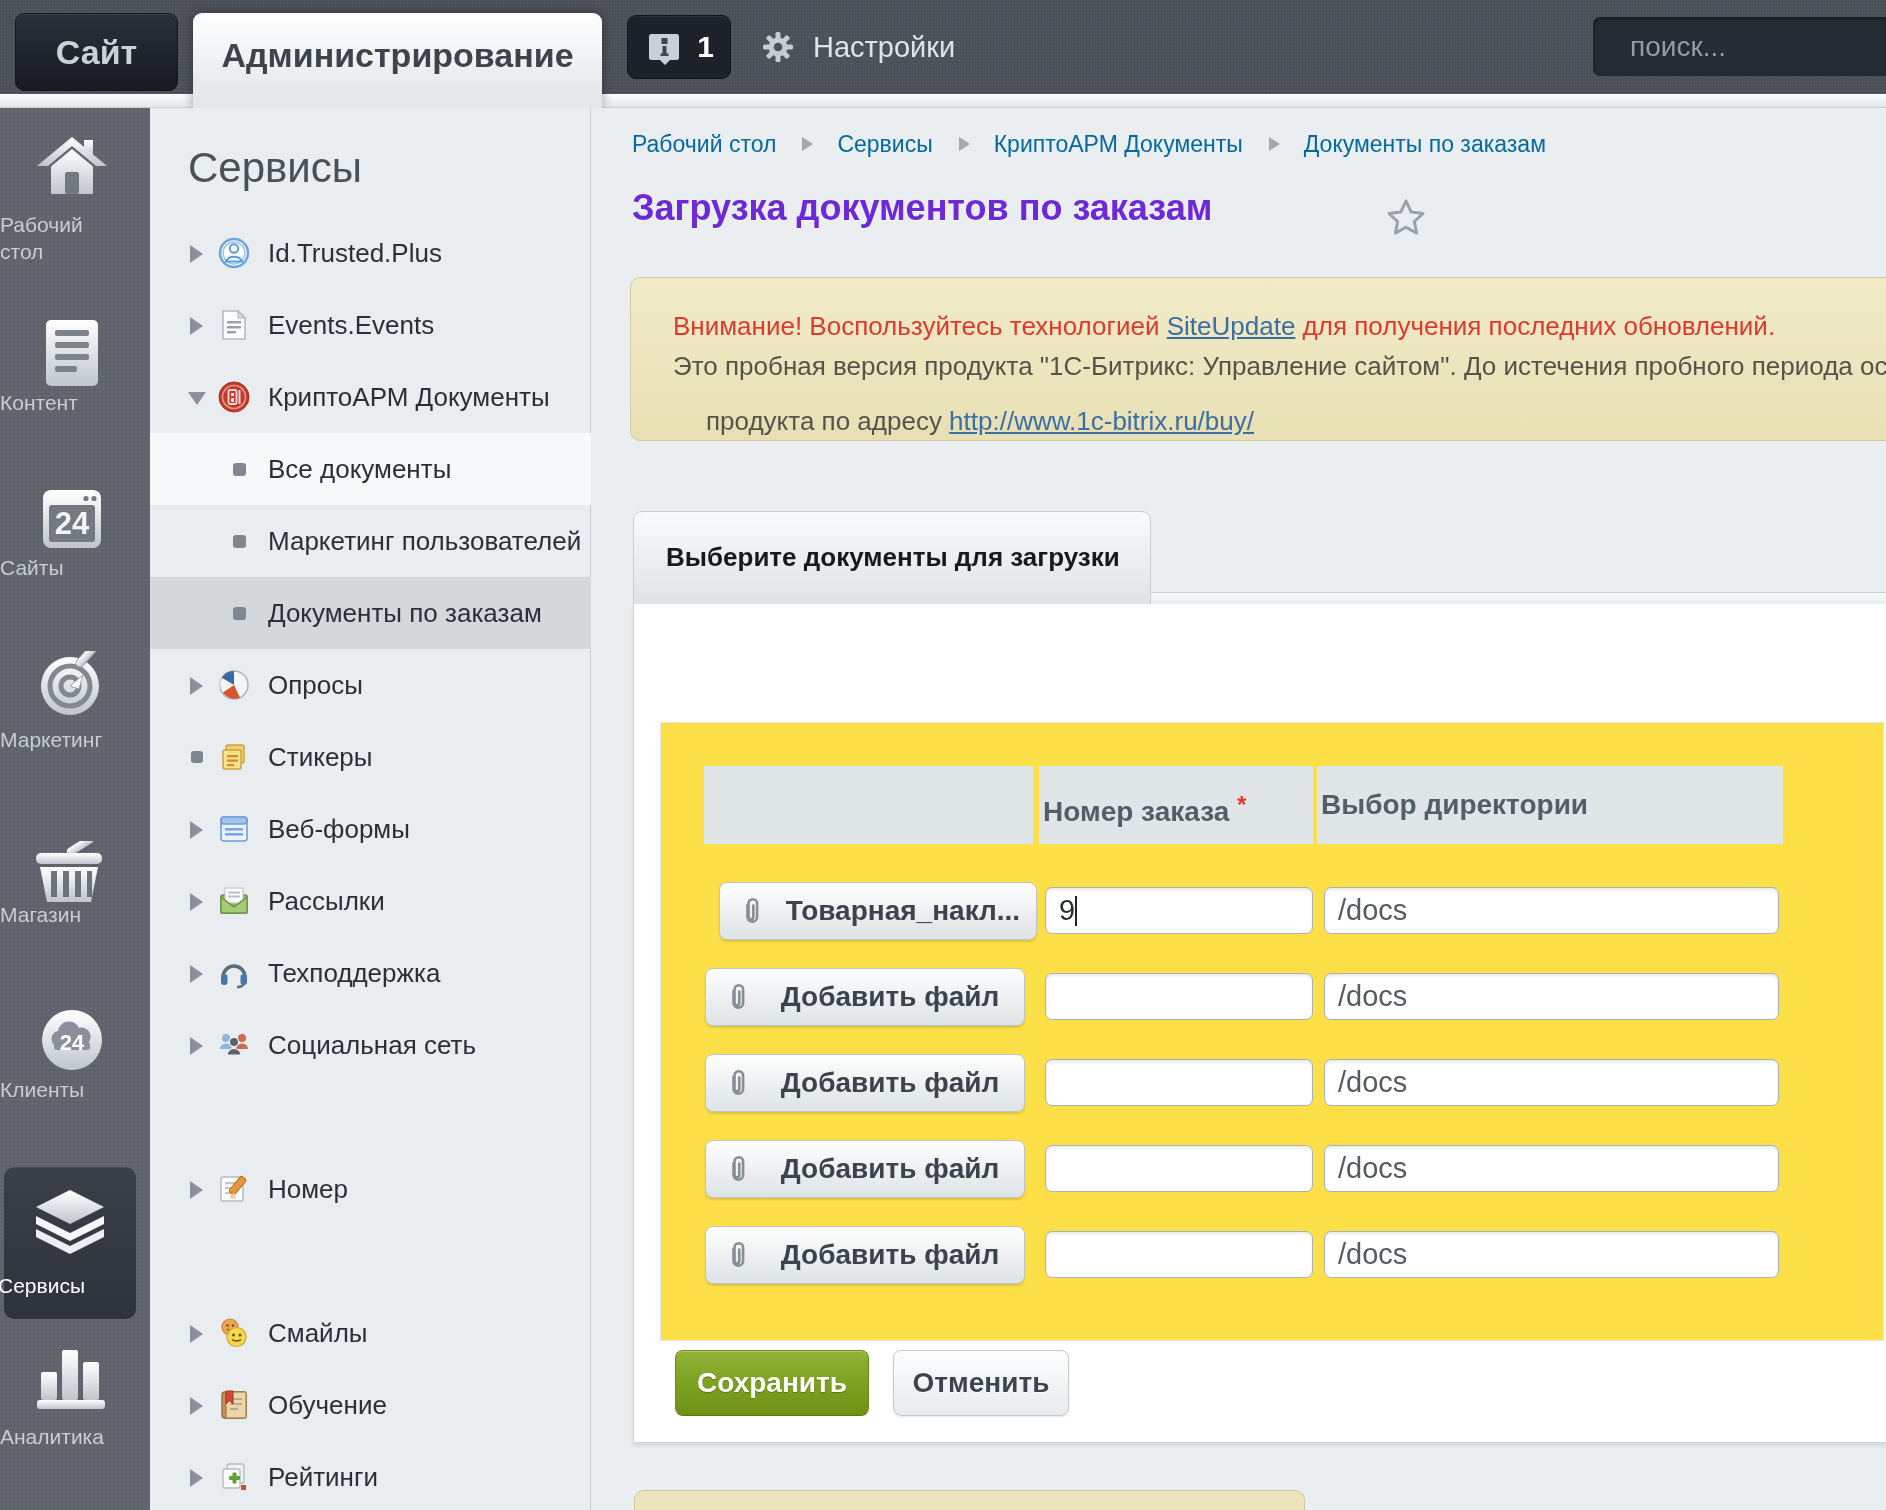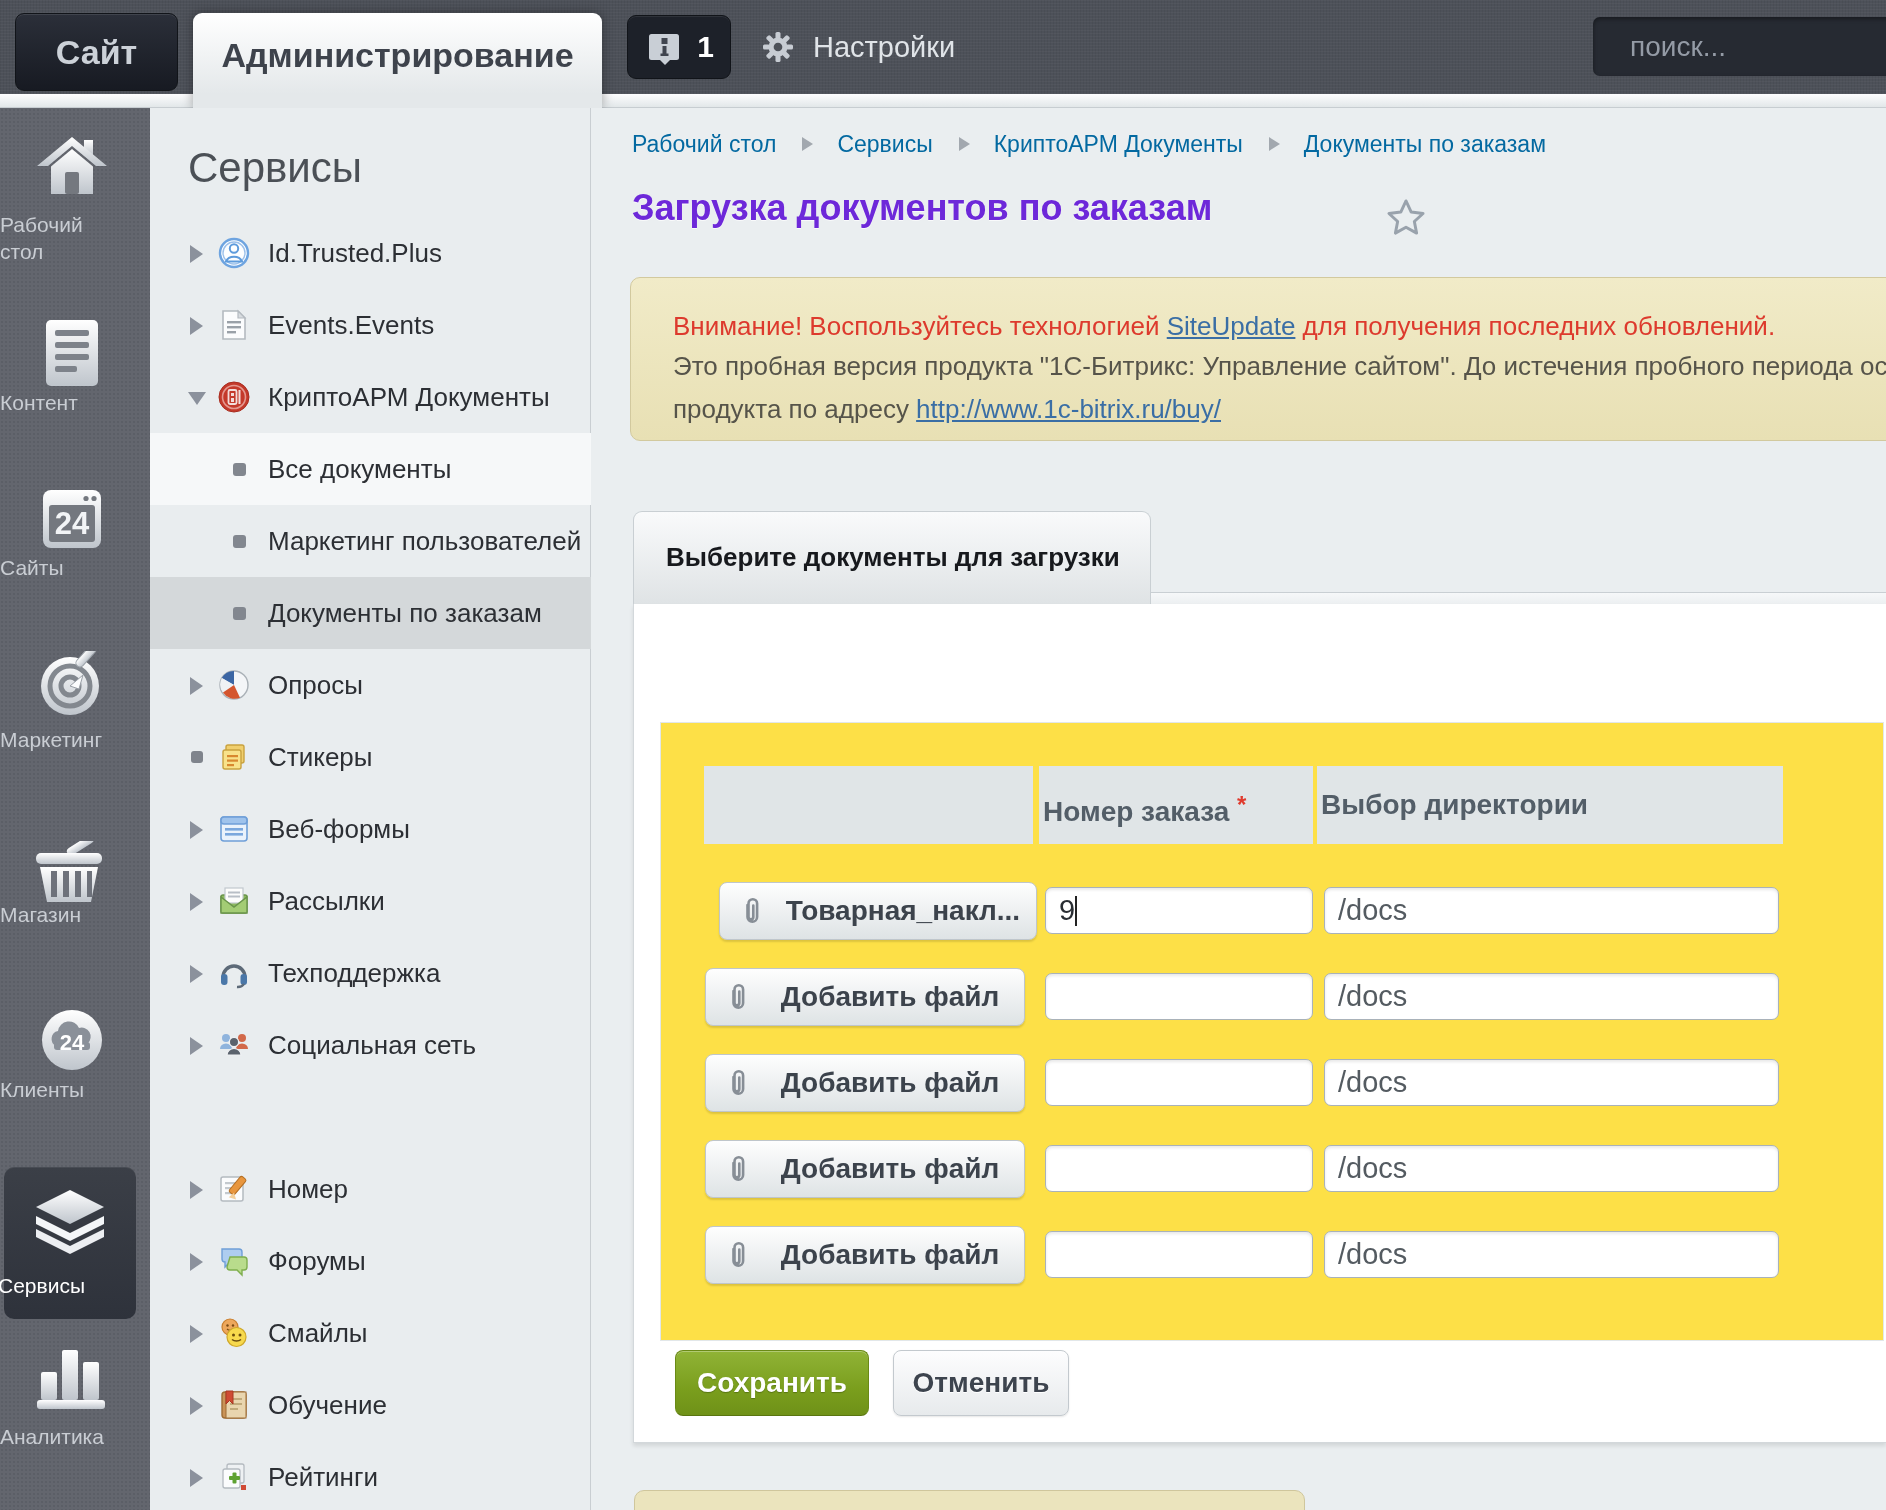--- a/index.html
+++ b/index.html
@@ -35,21 +35,21 @@
 
 #content{position:absolute;left:591px;top:108px;width:1295px;height:1402px;overflow:hidden;background:#eaeef0;}
 .crumbs{position:absolute;left:41px;top:22px;height:28px;line-height:28px;font-size:23px;color:#0369a1;white-space:nowrap;}
 .crumbs .sep{display:inline-block;width:0;height:0;border-left:11px solid #a2a8af;border-top:7px solid transparent;border-bottom:7px solid transparent;margin:0 24px 0 26px;vertical-align:middle;position:relative;top:-2px;}
 .ptitle{position:absolute;left:41px;top:79px;font-size:36px;font-weight:bold;color:#6d28d9;text-shadow:0 1px 0 rgba(255,255,255,.7);}
 .star{position:absolute;left:794px;top:90px;}
 .warnbox{position:absolute;left:39px;top:169px;width:1600px;height:164px;border:1px solid #d2c99e;border-radius:10px;background:linear-gradient(#f1ebc8,#e8e0b4);font-size:26px;}
 .warnbox div{position:absolute;left:42px;white-space:nowrap;line-height:30px;}
 .warnbox .l1{top:33px;color:#dd3a2d;}
 .warnbox .l2{top:73px;color:#56544a;}
-.warnbox .l3{top:116px;color:#56544a;}
+.warnbox .l3{top:128px;color:#56544a;margin-left:33px;}
 .warnbox a{color:#3a6ea5;text-decoration:underline;}
 .tabstrip{position:absolute;left:42px;top:484px;width:1253px;height:12px;background:linear-gradient(#f6f8f9,#eceff1);border-top:1px solid #c9cfd3;z-index:1;}
 .tab1{position:absolute;left:42px;top:403px;width:518px;height:93px;border:1px solid #c9cfd3;border-bottom:none;border-radius:9px 9px 0 0;background:linear-gradient(#f9fafb,#dfe3e5);z-index:2;font-size:26px;font-weight:bold;color:#17191d;line-height:91px;padding-left:32px;}
 .wpanel{position:absolute;left:42px;top:496px;width:1253px;height:839px;background:#fff;border-left:1px solid #d3d8db;border-bottom:1px solid #d3d8db;box-shadow:0 3px 4px rgba(0,0,0,.1);z-index:2;}
 .innerbox{position:absolute;left:26px;top:118px;width:1224px;height:619px;background:#fde047;border:1px solid #e2e7e9;}
 .hcell{position:absolute;top:43px;height:78px;background:#e0e5e7;font-size:28px;font-weight:bold;color:#535e68;line-height:78px;padding-left:4px;}
 .rowbtn{position:absolute;height:58px;border:1px solid #bfc6cb;border-radius:8px;background:linear-gradient(#fefefe,#dee3e5);box-shadow:0 2px 2px rgba(0,0,0,.13);font-size:28px;font-weight:bold;color:#3c434c;}
 .rowbtn svg{position:absolute;left:21px;top:13px;}
 .rowbtn span{position:absolute;left:56px;right:6px;text-align:center;line-height:56px;white-space:nowrap;}
 .inp{position:absolute;height:47px;border:1px solid #a9b2b9;border-radius:7px;background:#fff;box-shadow:inset 0 2px 3px rgba(0,0,0,.09);font-size:29px;color:#2a2e33;line-height:45px;padding-left:13px;white-space:nowrap;}
@@ -297,28 +297,20 @@
           <rect x="3" y="4" width="22" height="24" rx="2" fill="#fbfcfd" stroke="#b4bac0" stroke-width="1.5"></rect>
           <g fill="#c3c9ce">
             <rect x="7" y="9" width="14" height="2.2"></rect>
             <rect x="7" y="14" width="14" height="2.2"></rect>
             <rect x="7" y="19" width="9" height="2.2"></rect>
           </g>
           <rect x="17" y="4" width="7" height="20" rx="2" transform="rotate(40 22 12)" fill="#e8963e" stroke="#b56f23" stroke-width="1"></rect>
           <polygon points="12,27 19,24 13,20" fill="#f3cf9b" transform="rotate(40 15 24)"></polygon>
         </svg>
 <div class="txt">Номер</div>
-      </div>
-<div class="mrow" style="top:1117px">
-        <i class="arr"></i>
-<svg class="mico" viewBox="0 0 32 32">
-          <path d="M4 4h17a3 3 0 0 1 3 3v7a3 3 0 0 1-3 3h-9l-5 5v-5H7a3 3 0 0 1-3-3z" fill="#aecdf0" stroke="#6f9fd8" stroke-width="1.4"></path>
-          <path d="M12 12h14a3 3 0 0 1 3 3v7a3 3 0 0 1-3 3h-2v5l-5-5h-7a3 3 0 0 1-3-3z" fill="#b9dc8c" stroke="#7fae4e" stroke-width="1.4"></path>
-        </svg>
-<div class="txt">Форумы</div>
       </div>
 <div class="mrow" style="top:1189px">
         <i class="arr"></i>
 <svg class="mico" viewBox="0 0 32 32">
           <circle cx="12" cy="10" r="8" fill="#eda75c" stroke="#c97f2e" stroke-width="1.2"></circle>
           <circle cx="9.5" cy="8.5" r="1.2" fill="#7a4a14"></circle>
           <circle cx="15" cy="8.5" r="1.2" fill="#7a4a14"></circle>
           <path d="M9 12a4.5 3.5 0 0 0 6.5 0" fill="none" stroke="#7a4a14" stroke-width="1.2"></path>
           <circle cx="18.5" cy="20" r="9.5" fill="#f7d94d" stroke="#cfa82a" stroke-width="1.2"></circle>
           <circle cx="15.5" cy="18" r="1.5" fill="#6b4d0e"></circle>

